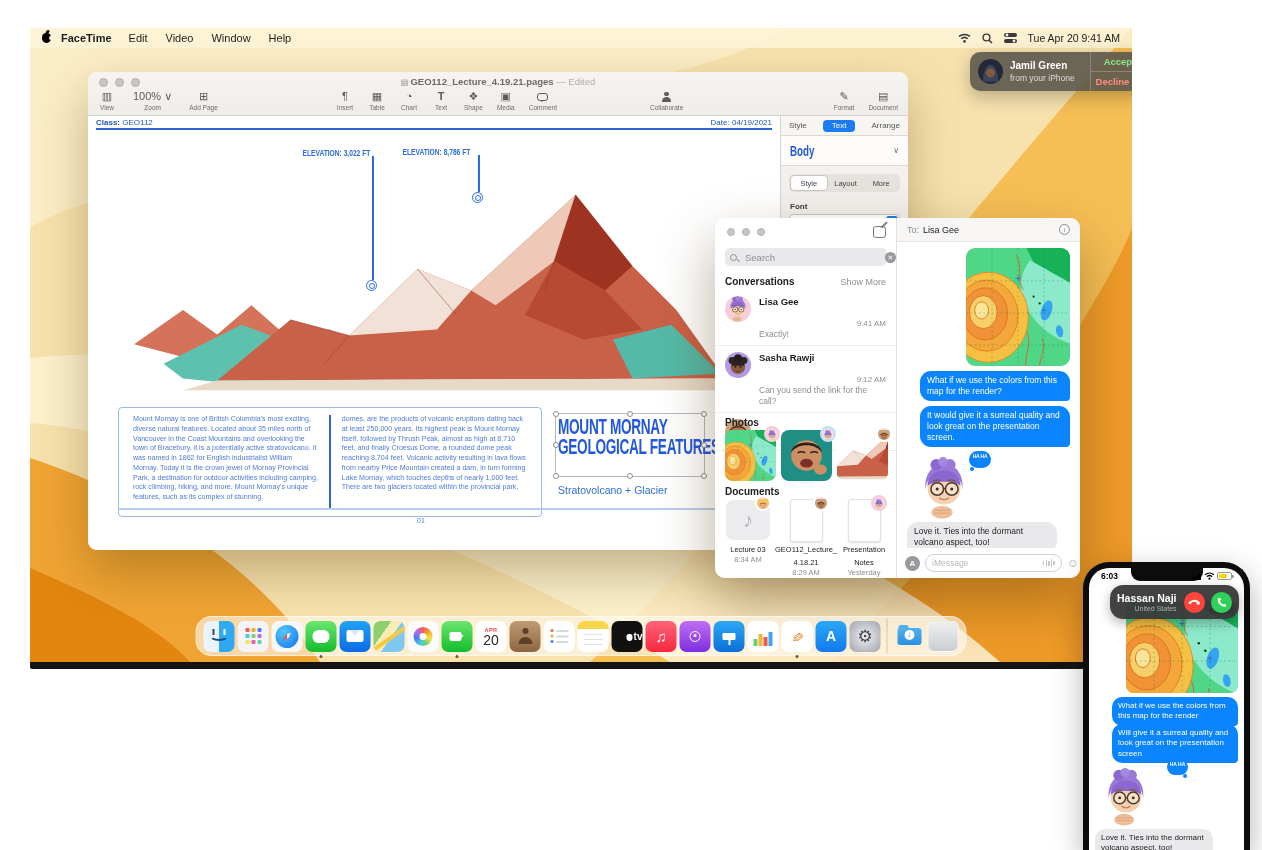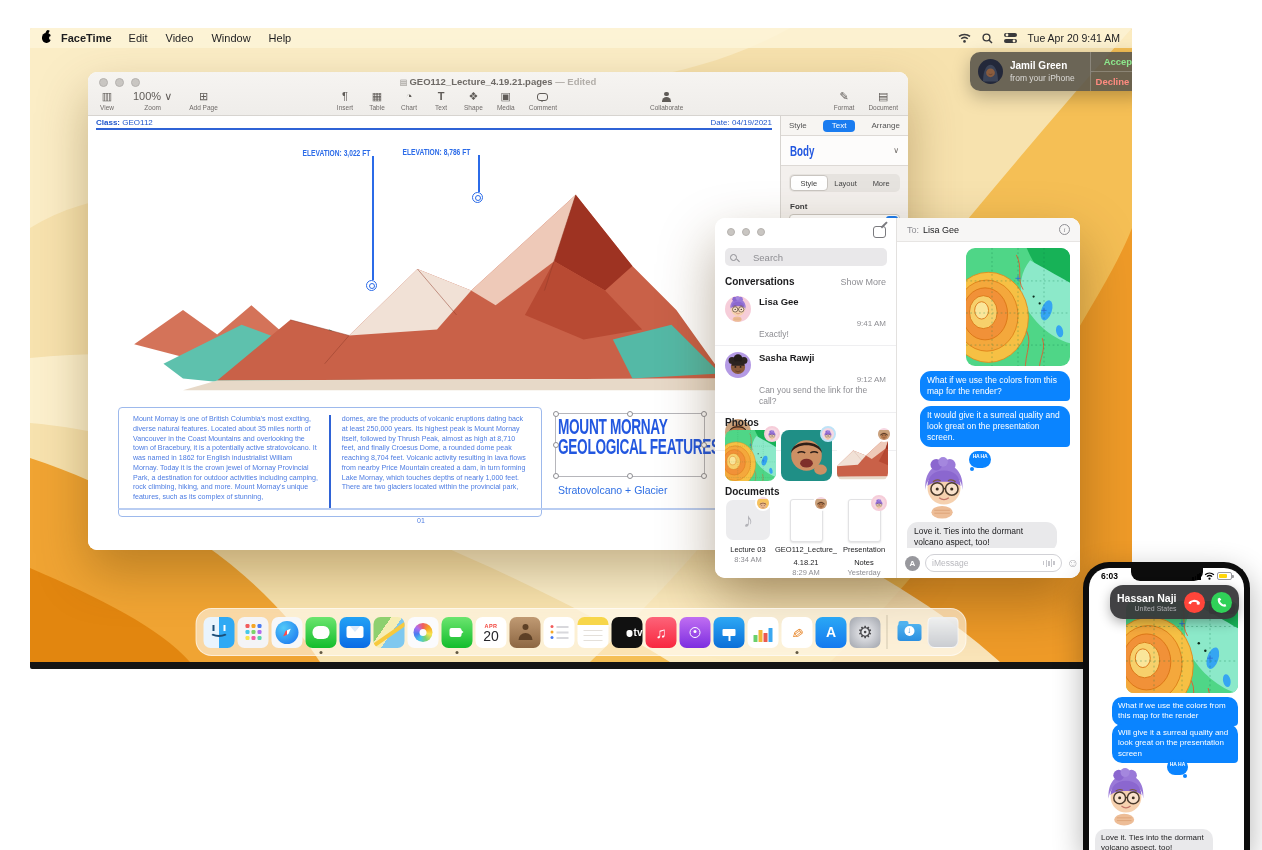--- a/index.html
+++ b/index.html
@@ -35,21 +35,21 @@
   #notif .nbtn.dec { color:#ff8b80; gap:4px; }
   #notif .dchev { font-size:7px; color:#ffb3ab; border-left:1px solid rgba(255,255,255,.22); padding-left:4px; line-height:1; }
 
   
   #pages { position:absolute; left:58px; top:44px; width:820px; height:478px; background:#fff; border-radius:9px;
     box-shadow:0 22px 50px rgba(92,60,10,.35); z-index:10; overflow:hidden; }
   #pg-header { position:relative; height:44px; background:linear-gradient(#f6f4f1,#efedea); border-bottom:1px solid #d7d4d0; }
   .lights { position:absolute; left:11px; top:6px; display:flex; gap:7px; }
   .lights i { width:9px; height:9px; border-radius:50%; background:#c9c6c2; border:1px solid #b5b2ae; }
   #pg-title { text-align:center; font-size:9.5px; color:#6e6a66; font-weight:bold; padding-top:4px; }
-  #pg-title .edited { color:#b2aea9; font-weight:bold; }
+  #pg-title .edited { color:#b2aea9; font-weight:normal; }
   #pg-title .doc-glyph { color:#8a8680; font-weight:normal; font-size:8px; }
   .tb-group { position:absolute; top:18px; display:flex; gap:14px; }
   .tb-item { display:flex; flex-direction:column; align-items:center; gap:1px; color:#5f5b57; min-width:18px; }
   .tb-item .ic { height:13px; font-size:11px; line-height:13px; display:flex; align-items:center; justify-content:center; }
   .tb-item .lb { font-size:6.5px; color:#6e6a68; }
   .zoom-val { font-size:8px; border-radius:3px; padding:1px 3px; }
   .person-ic { width:10px; height:10px; position:relative; }
   .person-ic::before { content:''; position:absolute; top:0; left:2.7px; width:4.6px; height:4.6px; border-radius:50%; background:#5f5b57; }
   .person-ic::after { content:''; position:absolute; bottom:0; left:.5px; width:9px; height:4.6px; border-radius:5px 5px 0 0; background:#5f5b57; }
   .cbub-ic { width:11px; height:8px; border:1.2px solid #5f5b57; border-radius:3px; position:relative; }
@@ -96,21 +96,21 @@
     display:flex; flex-direction:column; align-items:center; justify-content:center; line-height:1; margin-right:1px; }
 
   
   #msgs { position:absolute; left:685px; top:190px; width:365px; height:360px; background:#fff; border-radius:10px;
     box-shadow:0 24px 55px rgba(80,50,10,.4); z-index:20; overflow:hidden; display:flex; }
   #ms-left { width:182px; border-right:1px solid #e3e1df; position:relative; background:#fff; }
   #ms-left .lights { left:12px; top:10px; } #ms-left .lights i { width:8px; height:8px; }
   .compose { position:absolute; right:10px; top:8px; width:13px; height:12px; border:1.3px solid #7a7a7e; border-radius:3px; }
   .compose::after { content:''; position:absolute; right:-3px; top:-3px; width:8px; height:1.6px; background:#7a7a7e; transform:rotate(-45deg); }
   .search { position:absolute; left:10px; top:30px; width:162px; height:18px; background:#e9e8ea; border-radius:5px;
-    display:flex; align-items:center; padding:0 5px; gap:16px; }
+    display:flex; align-items:center; padding:0 5px; gap:8px; }
   .mag { width:7px; height:7px; border:1.4px solid #8e8e93; border-radius:50%; position:relative; flex:none; }
   .mag::after { content:''; position:absolute; left:5px; top:5.5px; width:4px; height:1.4px; background:#8e8e93; transform:rotate(45deg); }
   .search input { border:none; outline:none; background:transparent; font-size:9.5px; flex:1; color:#333; font-family:inherit; }
   .search input::placeholder { color:#8e8e93; }
   .clear { width:11px; height:11px; border-radius:50%; background:#98989d; color:#fff; font-size:7px; line-height:11px; text-align:center; flex:none; }
   .convhead { position:absolute; left:10px; right:10px; top:58px; display:flex; justify-content:space-between; align-items:baseline; }
   .convhead b { font-size:10px; color:#1c1c1e; }
   .convhead span { font-size:9px; color:#8e8e93; }
   .convlist { position:absolute; left:0; right:0; top:72px; }
   .crow { display:flex; gap:8px; padding:6px 10px 5px; border-bottom:1px solid #efeff1; }
@@ -160,21 +160,21 @@
   .appic { width:15px; height:15px; border-radius:50%; background:#98989d; color:#fff; font-size:8px; font-weight:bold;
     text-align:center; line-height:15px; flex:none; }
   .ifield { flex:1; height:18px; border:1px solid #d1d1d6; border-radius:9px; display:flex; align-items:center; padding:0 6px; }
   .ifield input { border:none; outline:none; flex:1; font-size:8.5px; background:transparent; font-family:inherit; }
   .ifield input::placeholder { color:#b8b8bd; }
   .wave { display:flex; gap:1.2px; align-items:center; }
   .wave i { width:1.4px; background:#c7c7cc; display:block; }
   .smiley { font-size:12px; color:#aeaeb2; line-height:1; }
 
   
-  #dock { position:absolute; left:50%; transform:translateX(-50%); bottom:13px; height:48px; background:rgba(255,249,235,.62);
+  #dock { position:absolute; left:50%; transform:translateX(-50%); bottom:13px; height:40px; background:rgba(255,249,235,.62);
     border:1px solid rgba(255,255,255,.55); border-radius:16px; display:flex; align-items:center; gap:3px; padding:0 7px; z-index:35; }
   .dk { width:31px; height:31px; border-radius:7px; position:relative; display:flex; align-items:center; justify-content:center; flex:none; }
   .dk.running::after { content:''; position:absolute; left:50%; bottom:-6px; width:3px; height:3px; margin-left:-1.5px; border-radius:50%; background:rgba(60,50,30,.8); }
   .dk-finder { background:linear-gradient(90deg,#e9f4fd 0 50%,#2fa9f4 50%); overflow:hidden; }
   .dk-finder::before { content:''; position:absolute; left:9px; top:8px; width:2px; height:6px; background:#1d4e78; box-shadow:11px 0 0 #fff; }
   .dk-finder i { position:absolute; left:6px; top:10px; width:19px; height:10px; border:2px solid transparent; border-bottom:2px solid #1d4e78; border-radius:50%; }
   .dk-launch { background:#f4f4f6; }
   .dk-launch i { width:4px; height:4px; border-radius:1.2px; background:#f25c5c; display:block;
     box-shadow:6px 0 0 #f5a623,12px 0 0 #4a7bf0,0 6px 0 #45c8e8,6px 6px 0 #7ed36b,12px 6px 0 #b06cf0,0 12px 0 #f7e34d,6px 12px 0 #f25ca2,12px 12px 0 #59d6a8;
     margin:-12px 0 0 -12px; }

